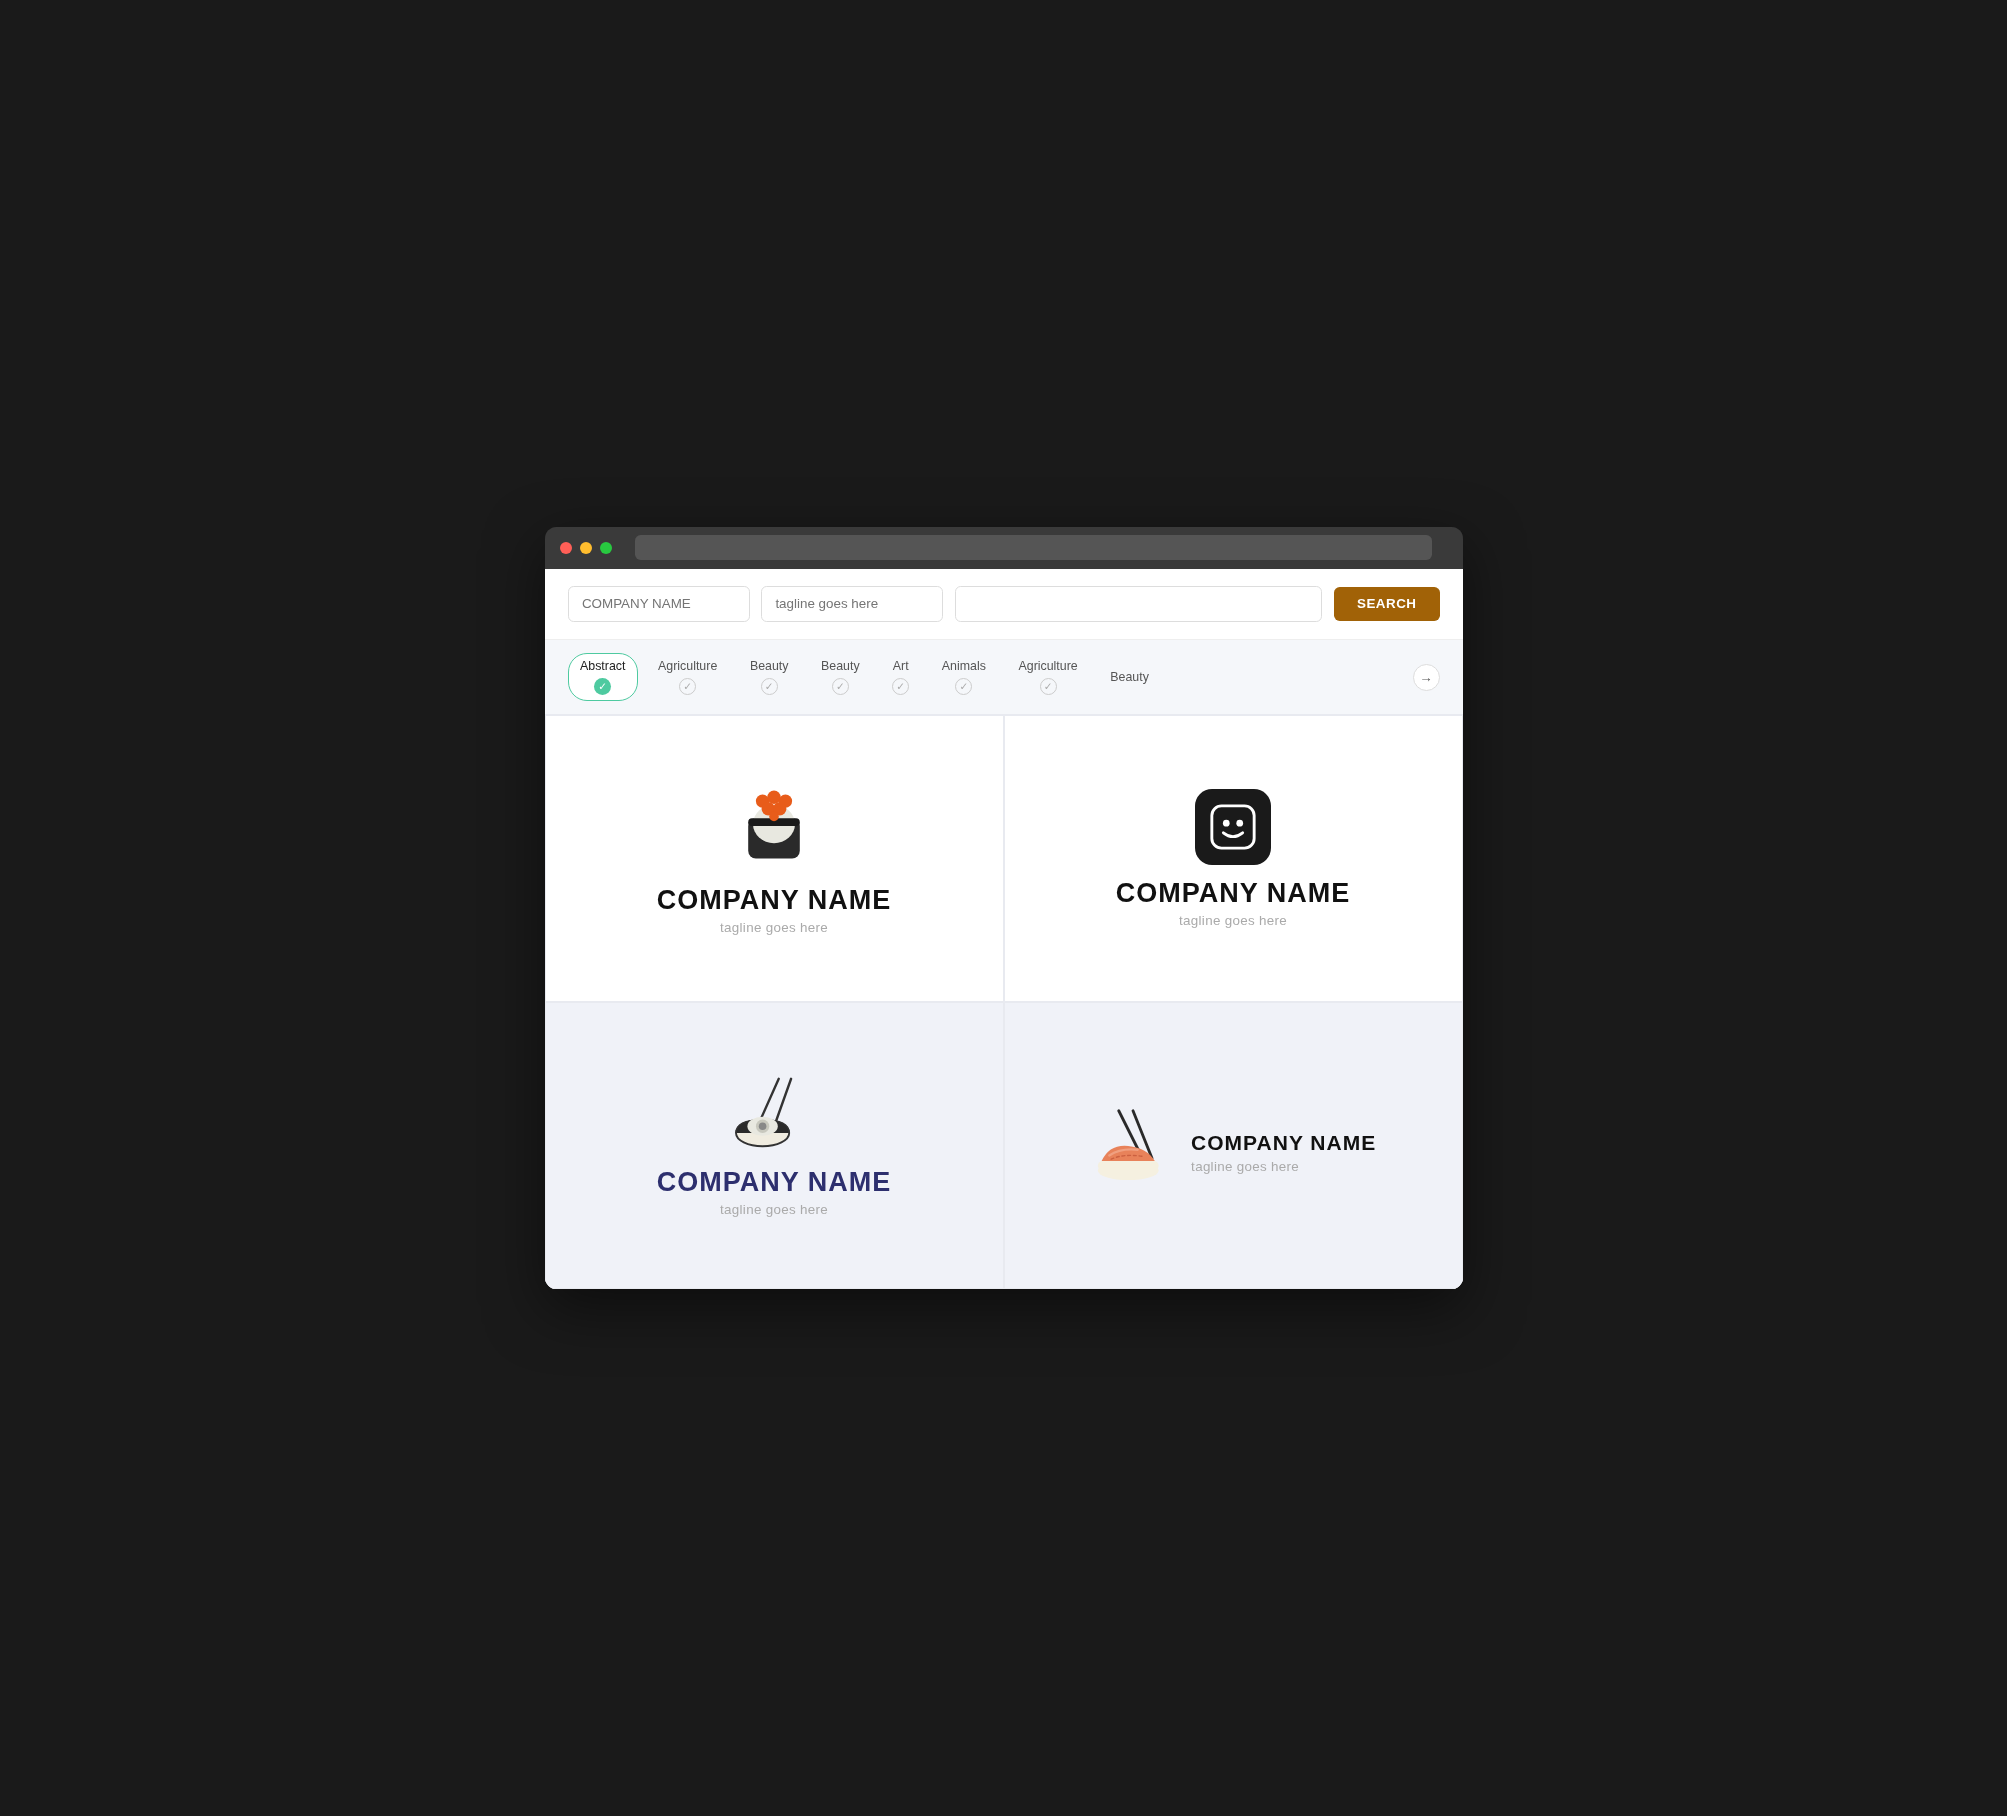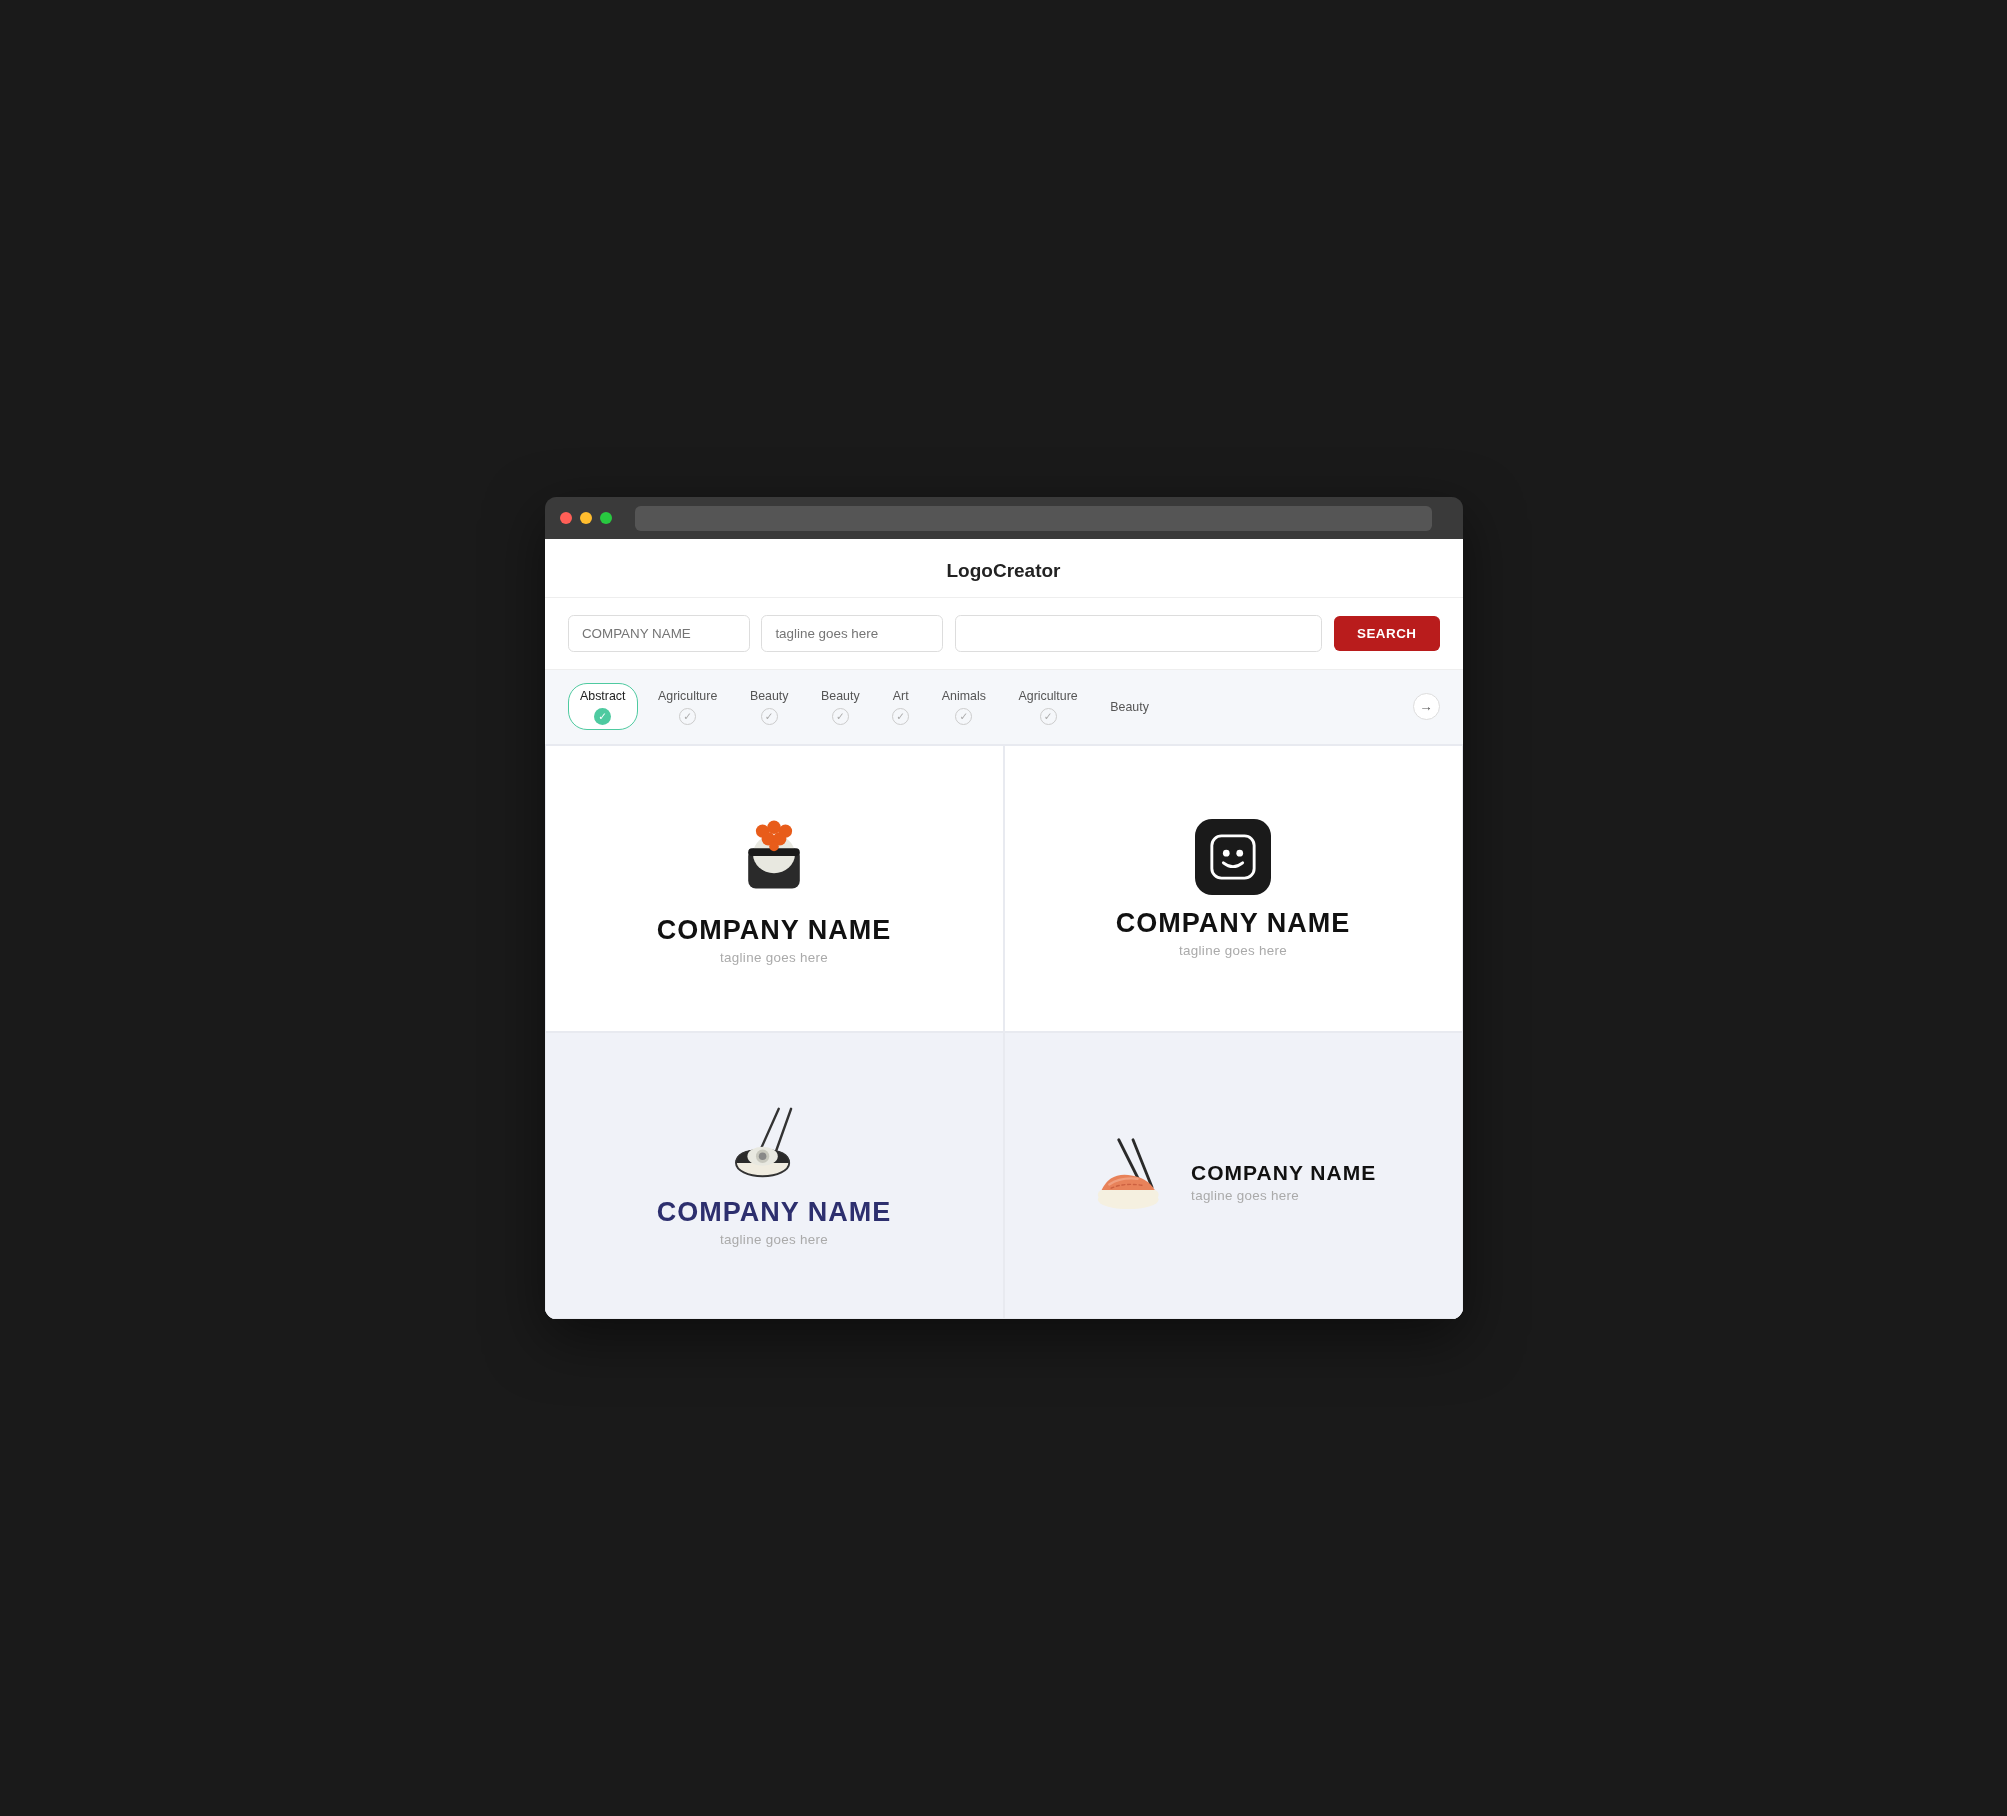--- a/index.html
+++ b/index.html
@@ -66,21 +66,21 @@
       border-radius: 5.7px;
       padding: 9.6px 13.4px;
       font-size: 13.4px;
       outline: none;
       color: #333;
     }
     .search-input-company { width: 182px; }
     .search-input-tagline { width: 182px; }
     .search-input-extra { flex: 1; }
     .search-btn {
-      background: #b91c1c;
+      background: #a16207;
       color: #fff;
       border: none;
       border-radius: 5.7px;
       padding: 9.6px 23px;
       font-size: 13.4px;
       font-weight: 600;
       letter-spacing: 0.5px;
       cursor: pointer;
       white-space: nowrap;
     }
@@ -207,23 +207,20 @@
 
   <div class="browser-titlebar">
     <div class="traffic-light tl-red"></div>
     <div class="traffic-light tl-yellow"></div>
     <div class="traffic-light tl-green"></div>
     <div class="url-bar"></div>
   </div>
 
   <div class="browser-content">
 
-    <div class="app-header">
-      <span class="app-title">LogoCreator</span>
-    </div>
 
     <div class="search-bar">
       <input type="text" class="search-input search-input-company" placeholder="COMPANY NAME" style="">
       <input type="text" class="search-input search-input-tagline" placeholder="tagline goes here" style="">
       <input type="text" class="search-input search-input-extra" style="">
       <button class="search-btn">SEARCH</button>
     </div>
 
     <div class="filter-bar">
 

